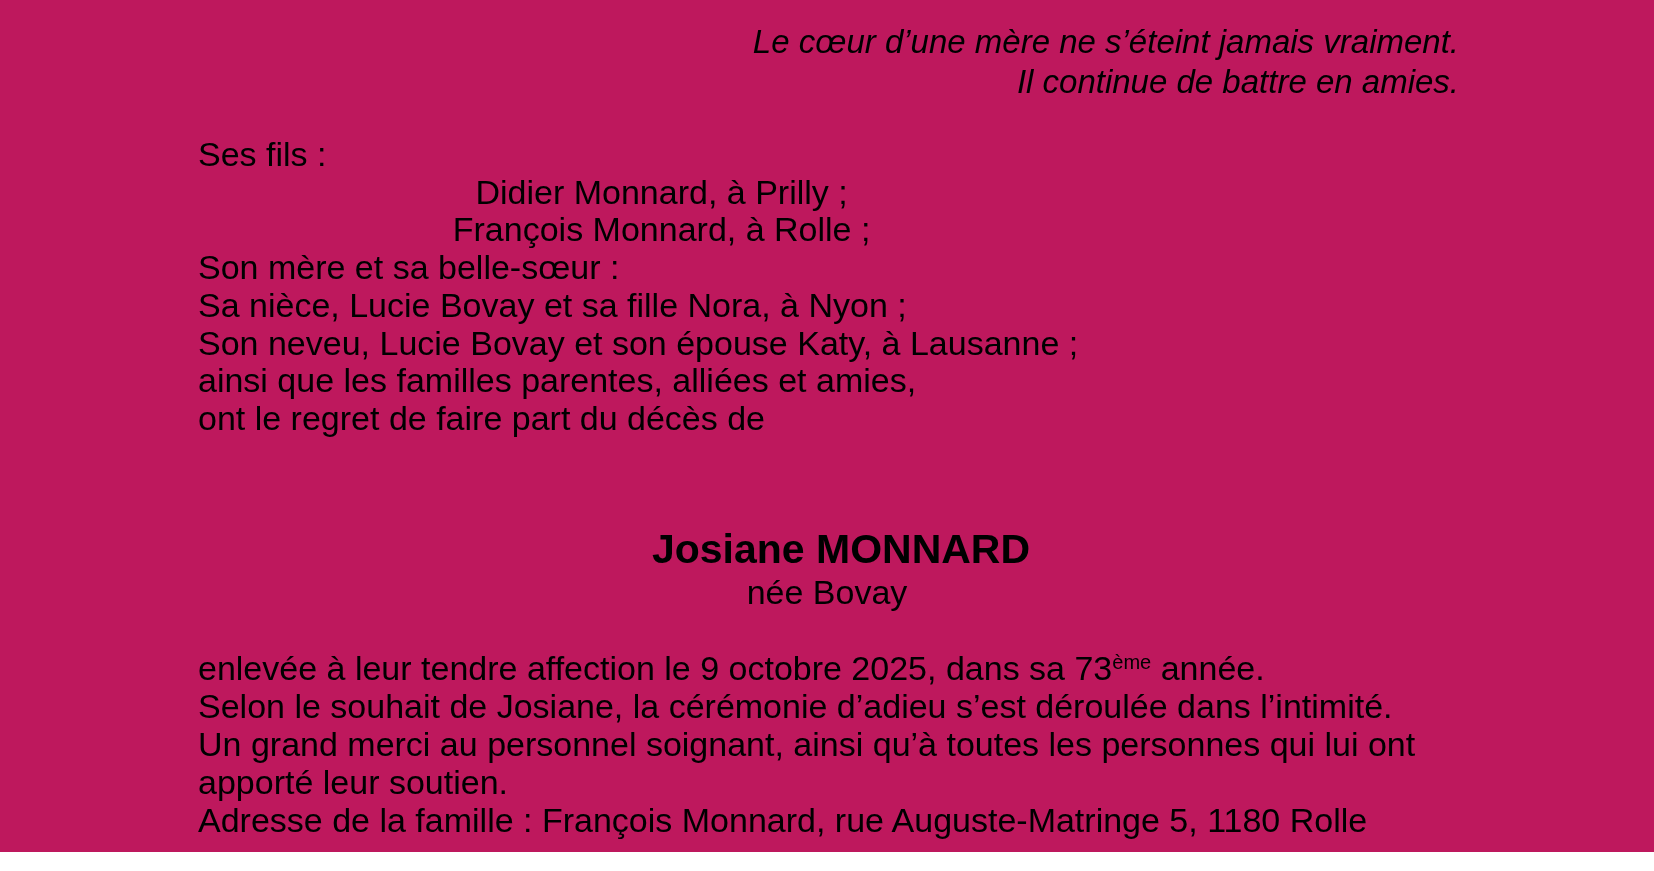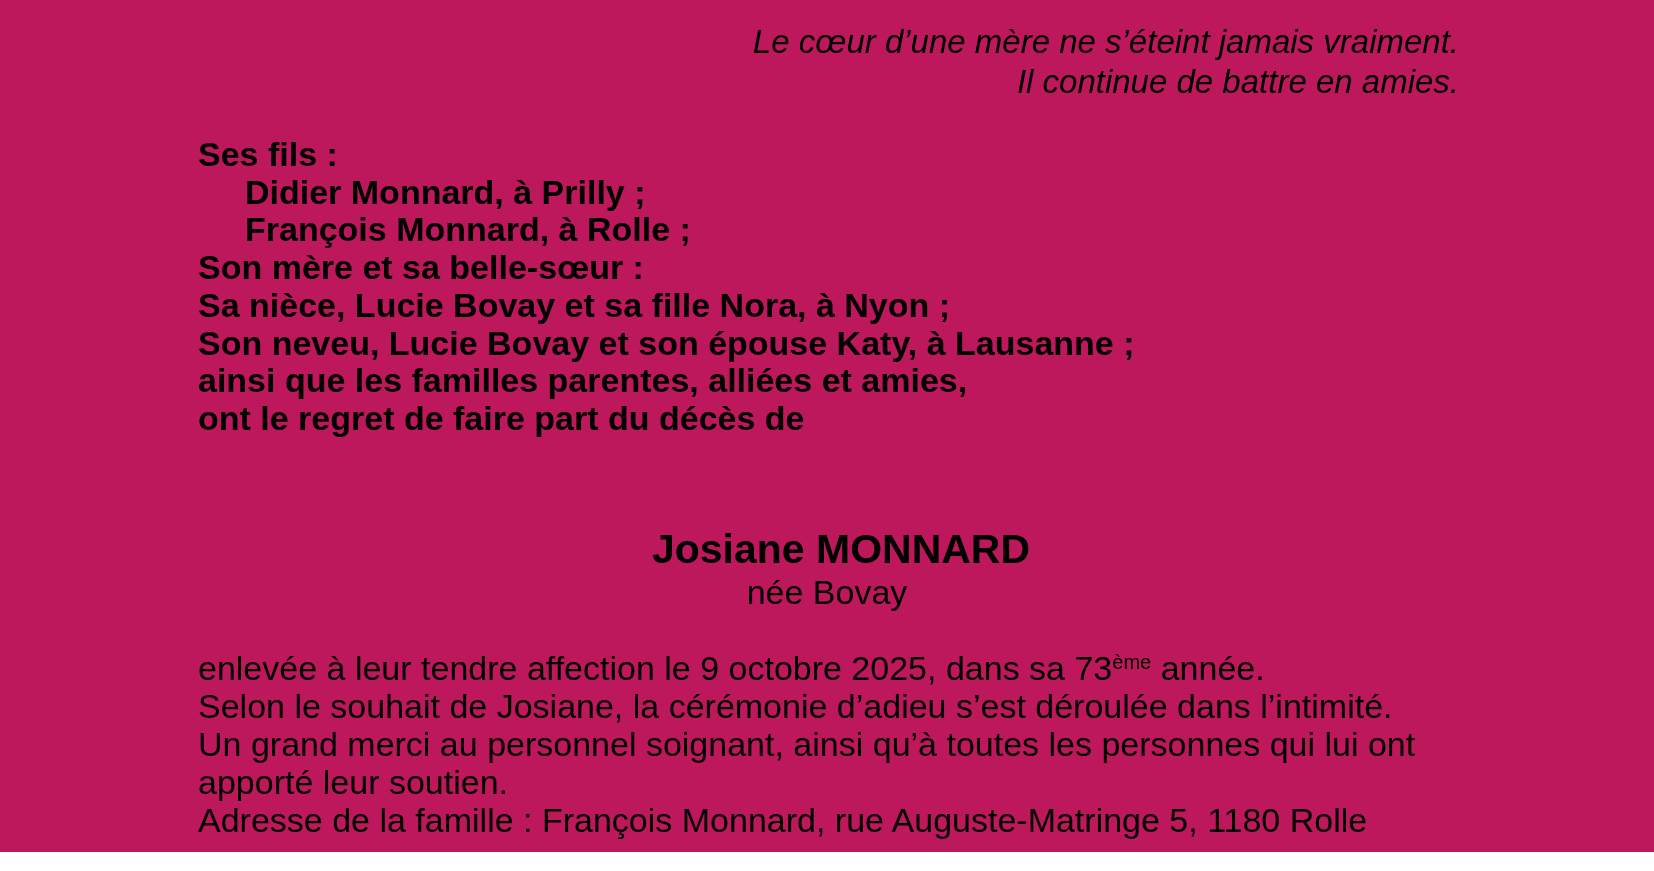--- a/index.html
+++ b/index.html
@@ -26,24 +26,24 @@
     line-height: 40px;
     white-space: nowrap;
   }
   .family {
     position: absolute;
     top: 136px;
     left: 198px;
     font-size: 34px;
     line-height: 37.7px;
     white-space: nowrap;
-    font-weight: bold;
   }
   .family .indent {
     padding-left: 47px;
+    text-align: center;
   }
   .name-block {
     position: absolute;
     top: 526px;
     left: 0;
     width: 1654px;
     text-align: center;
   }
   .deceased-name {
     font-size: 41px;

